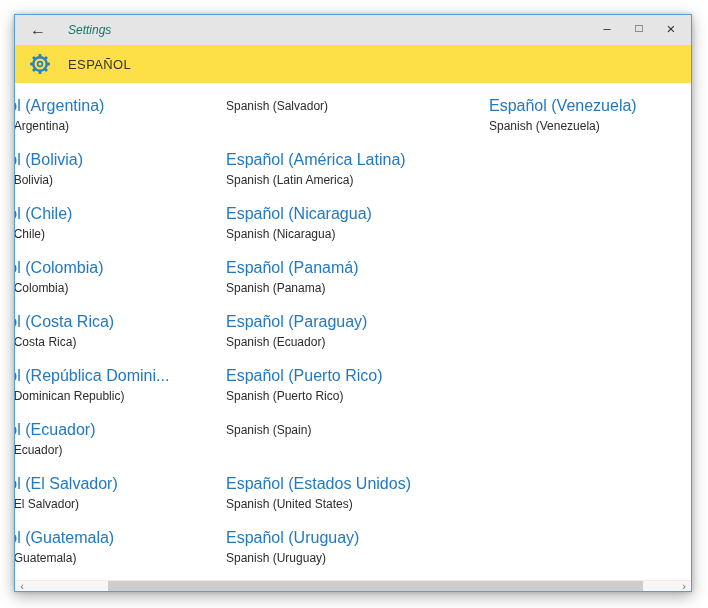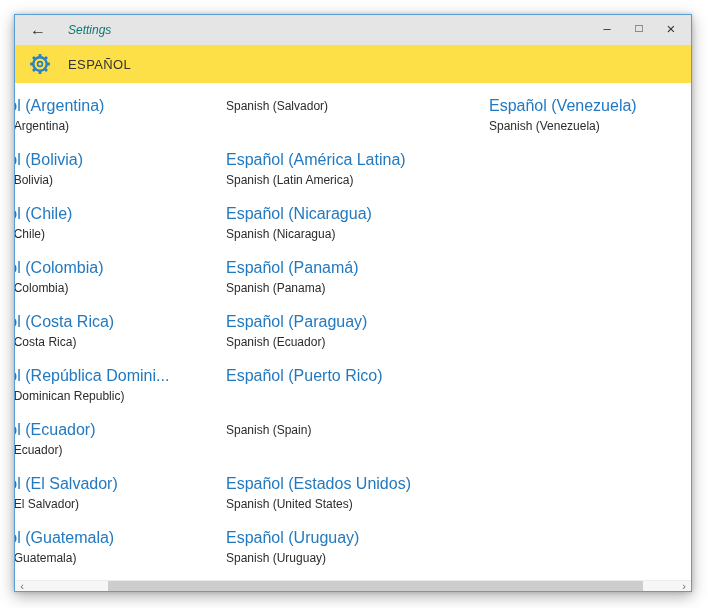--- a/index.html
+++ b/index.html
@@ -146,20 +146,21 @@
       <div class="cell">
         <div class="lang-title">Español (Panamá)</div>
         <div class="lang-sub">Spanish (Panama)</div>
       </div>
       <div class="cell">
         <div class="lang-title">Español (Paraguay)</div>
         <div class="lang-sub">Spanish (Ecuador)</div>
       </div>
       <div class="cell">
         <div class="lang-title">Español (Puerto Rico)</div>
+        <div class="lang-sub">Spanish (Puerto Rico)</div>
       </div>
       <div class="cell">
         <div class="lang-sub">Spanish (Spain)</div>
       </div>
 
       <div class="cell">
         <div class="lang-title">Español (Estados Unidos)</div>
         <div class="lang-sub">Spanish (United States)</div>
       </div>
       <div class="cell">

